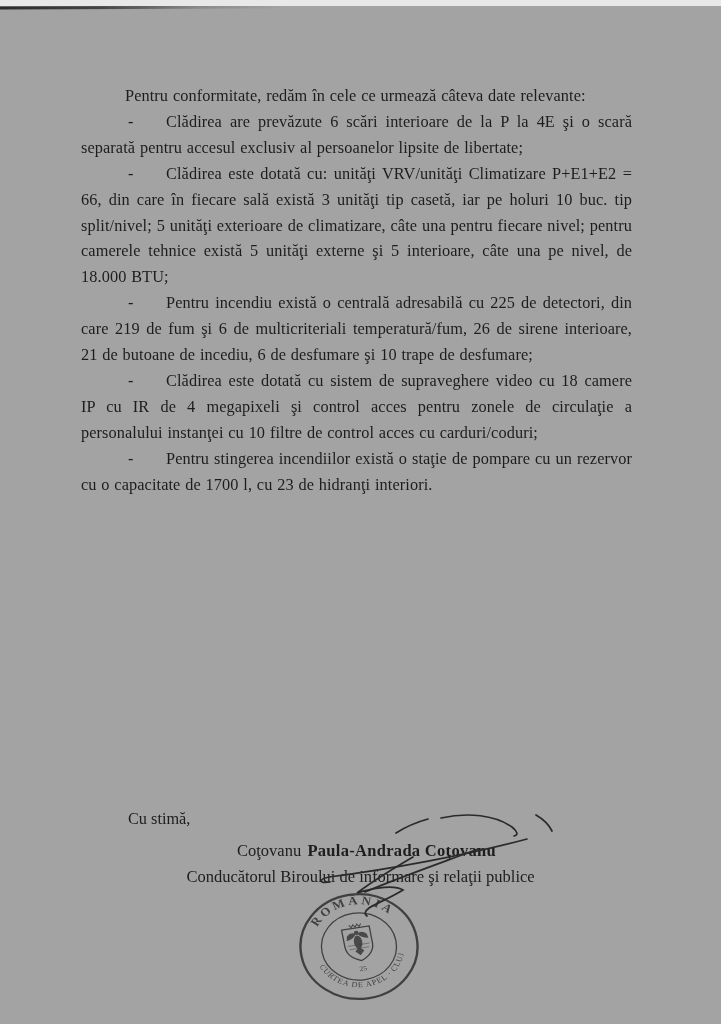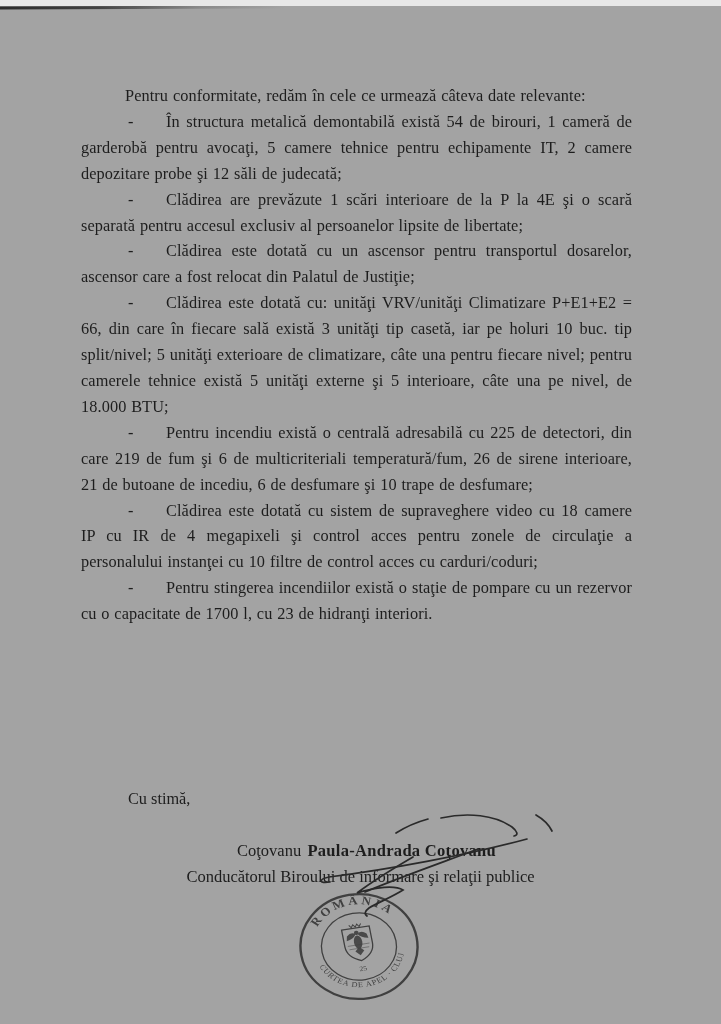--- a/index.html
+++ b/index.html
@@ -25,21 +25,21 @@
     font-size:16.3px;
     line-height:25.9px;
     text-align:justify;
     word-spacing:0.6px;
     letter-spacing:0.1px;
   }
   .para.intro{text-indent:44px;}
   .para.bullet{text-indent:47px;}
   .dash{display:inline-block;width:38px;text-indent:0;}
   .salutation{
-    position:absolute;left:128px;top:780px;
+    position:absolute;left:128px;top:800px;
     font-size:16.3px;line-height:26px;margin:0;
   }
   .sign-line{
     position:absolute;left:0;width:721px;margin:0;
     text-align:center;font-size:16.5px;line-height:26px;
   }
   .sign-line-1{top:832px;transform:translateX(6px);}
   .sign-line-2{top:858px;}
   .signer-title{margin-right:0.38em;}
   .signer-name{font-weight:700;letter-spacing:0.3px;}
@@ -56,25 +56,23 @@
 
 <div class="page">
 
   <div class="scan-artifact"></div>
 
   <div class="content">
     <p class="para intro">Pentru conformitate, redăm în cele ce urmează câteva date relevante:</p>
 
 
 
-    <p class="para bullet"><span class="dash">-</span><span>În structura metalică demontabilă există 54 de birouri, 1 cameră de garderobă pentru avocaţi, 5 camere tehnice pentru echipamente IT, 2 camere depozitare probe şi 12 săli de judecată;</span></p>
 
-    <p class="para bullet"><span class="dash">-</span><span>Clădirea are prevăzute 1 scări interioare de la P la 4E şi o scară separată pentru accesul exclusiv al persoanelor lipsite de libertate;</span></p>
+    <p class="para bullet"><span class="dash">-</span><span>Clădirea are prevăzute 6 scări interioare de la P la 4E şi o scară separată pentru accesul exclusiv al persoanelor lipsite de libertate;</span></p>
 
-    <p class="para bullet"><span class="dash">-</span><span>Clădirea este dotată cu un ascensor pentru transportul dosarelor, ascensor care a fost relocat din Palatul de Justiţie;</span></p>
 
     <p class="para bullet"><span class="dash">-</span><span>Clădirea este dotată cu: unităţi VRV/unităţi Climatizare P+E1+E2 = 66, din care în fiecare sală există 3 unităţi tip casetă, iar pe holuri 10 buc. tip split/nivel; 5 unităţi exterioare de climatizare, câte una pentru fiecare nivel; pentru camerele tehnice există 5 unităţi externe şi 5 interioare, câte una pe nivel, de 18.000 BTU;</span></p>
 
     <p class="para bullet"><span class="dash">-</span><span>Pentru incendiu există o centrală adresabilă cu 225 de detectori, din care 219 de fum şi 6 de multicriteriali temperatură/fum, 26 de sirene interioare, 21 de butoane de incediu, 6 de desfumare şi 10 trape de desfumare;</span></p>
 
     <p class="para bullet"><span class="dash">-</span><span>Clădirea este dotată cu sistem de supraveghere video cu 18 camere IP cu IR de 4 megapixeli şi control acces pentru zonele de circulaţie a personalului instanţei cu 10 filtre de control acces cu carduri/coduri;</span></p>
 
     <p class="para bullet"><span class="dash">-</span><span>Pentru stingerea incendiilor există o staţie de pompare cu un rezervor cu o capacitate de 1700 l, cu 23 de hidranţi interiori.</span></p>
   </div>
 

